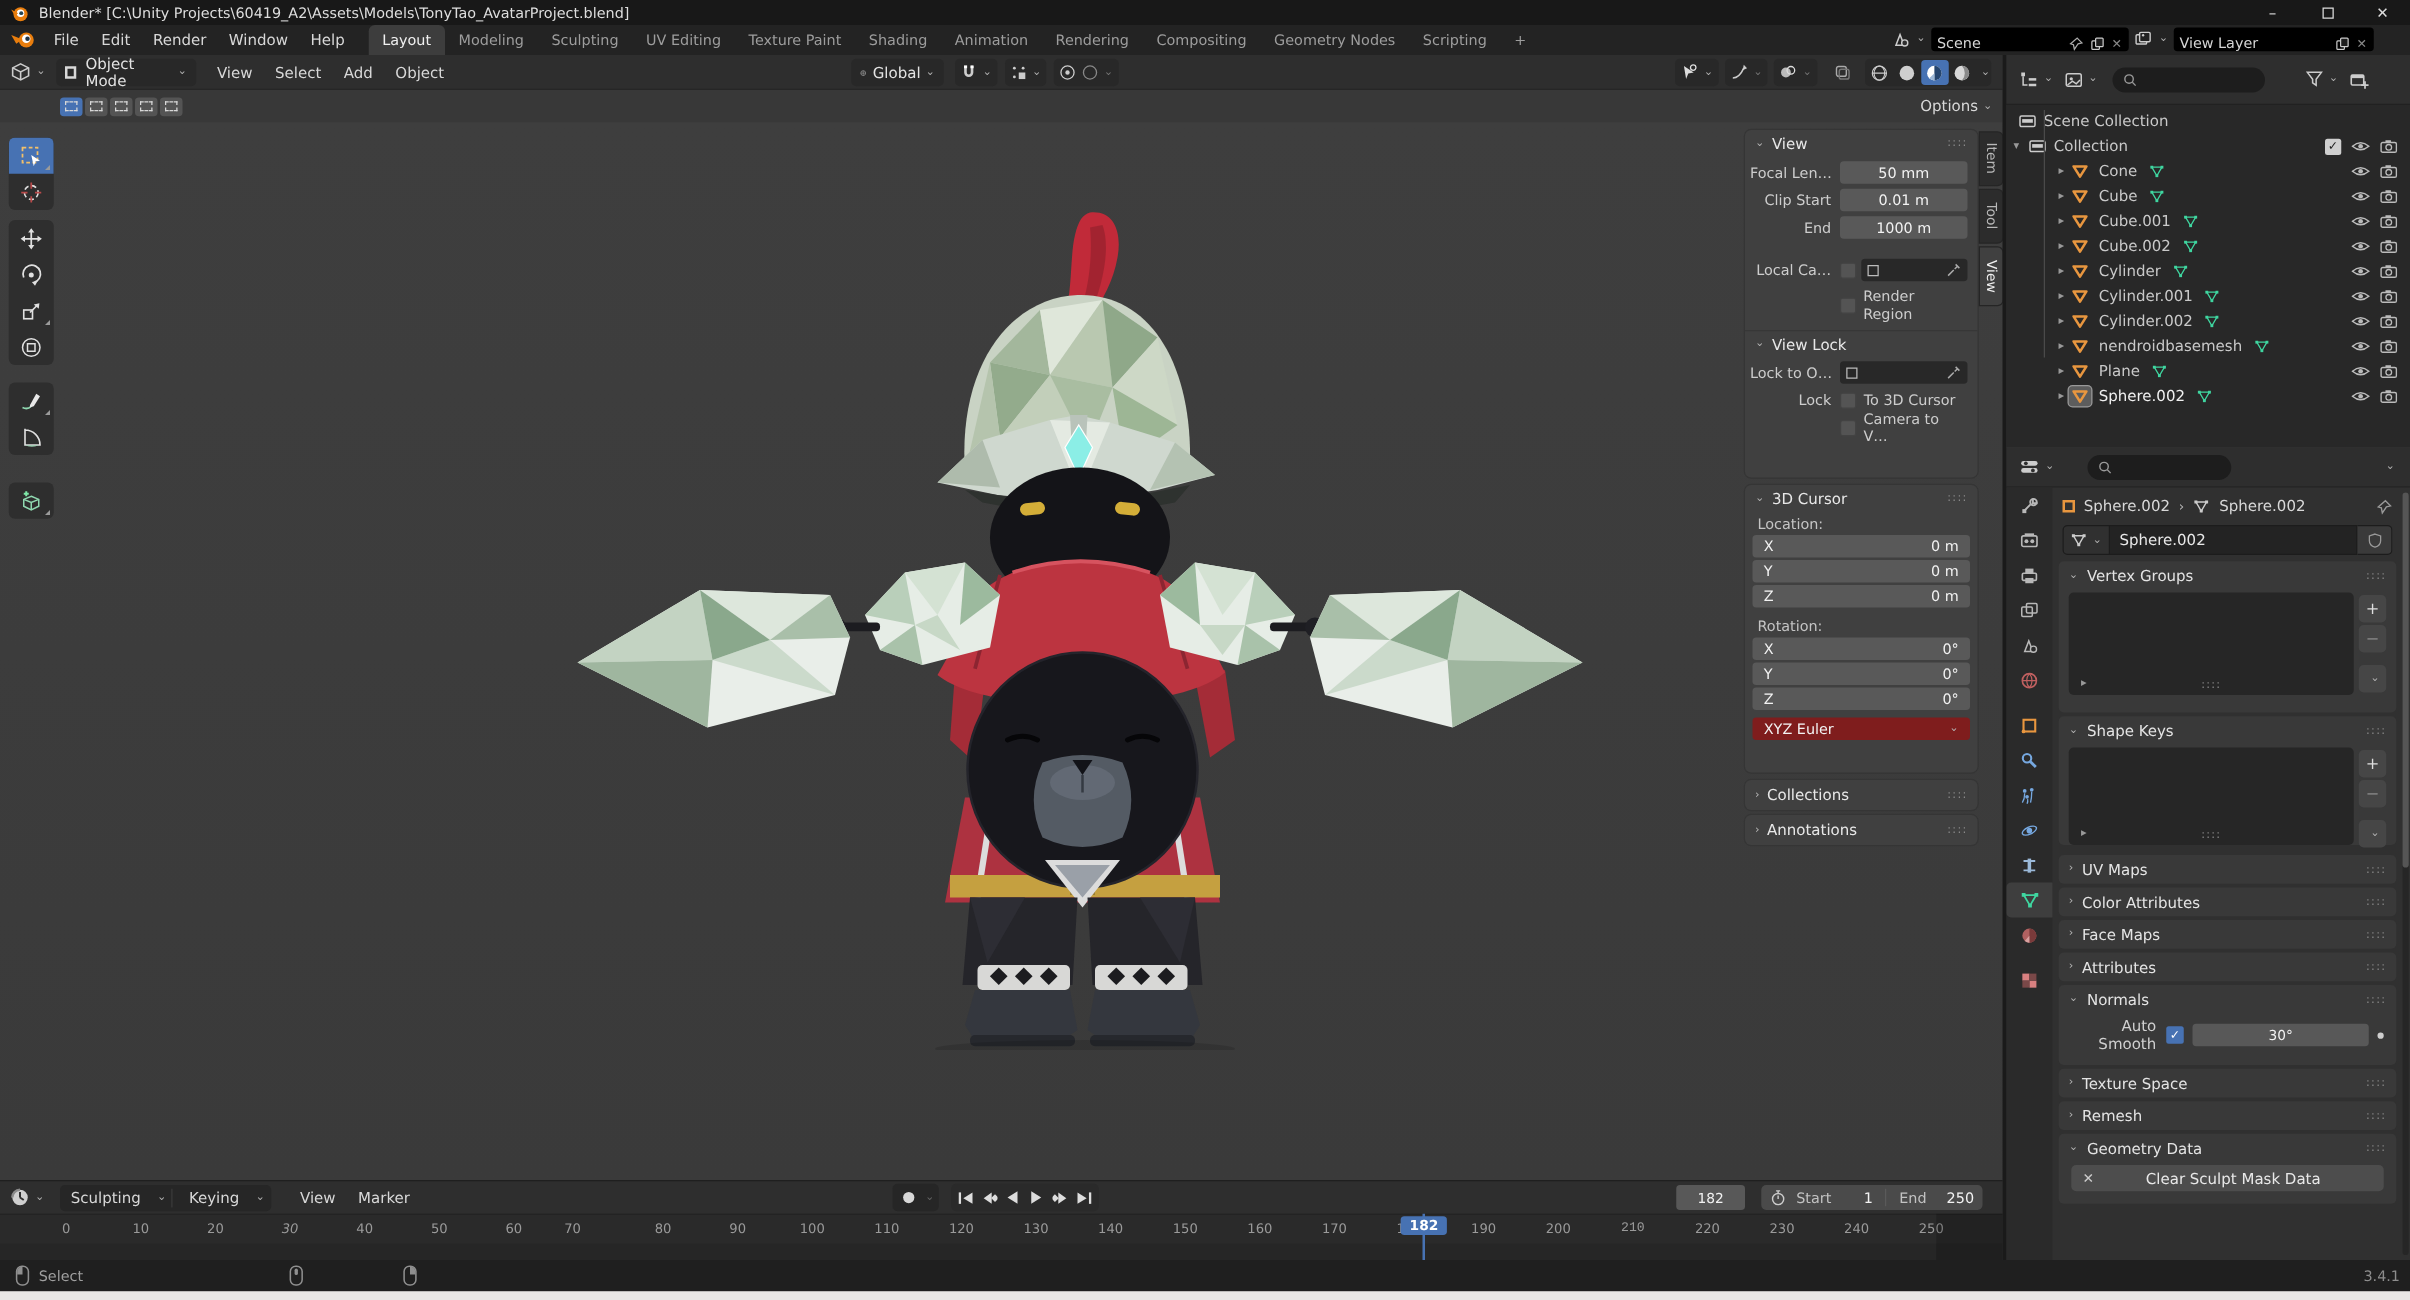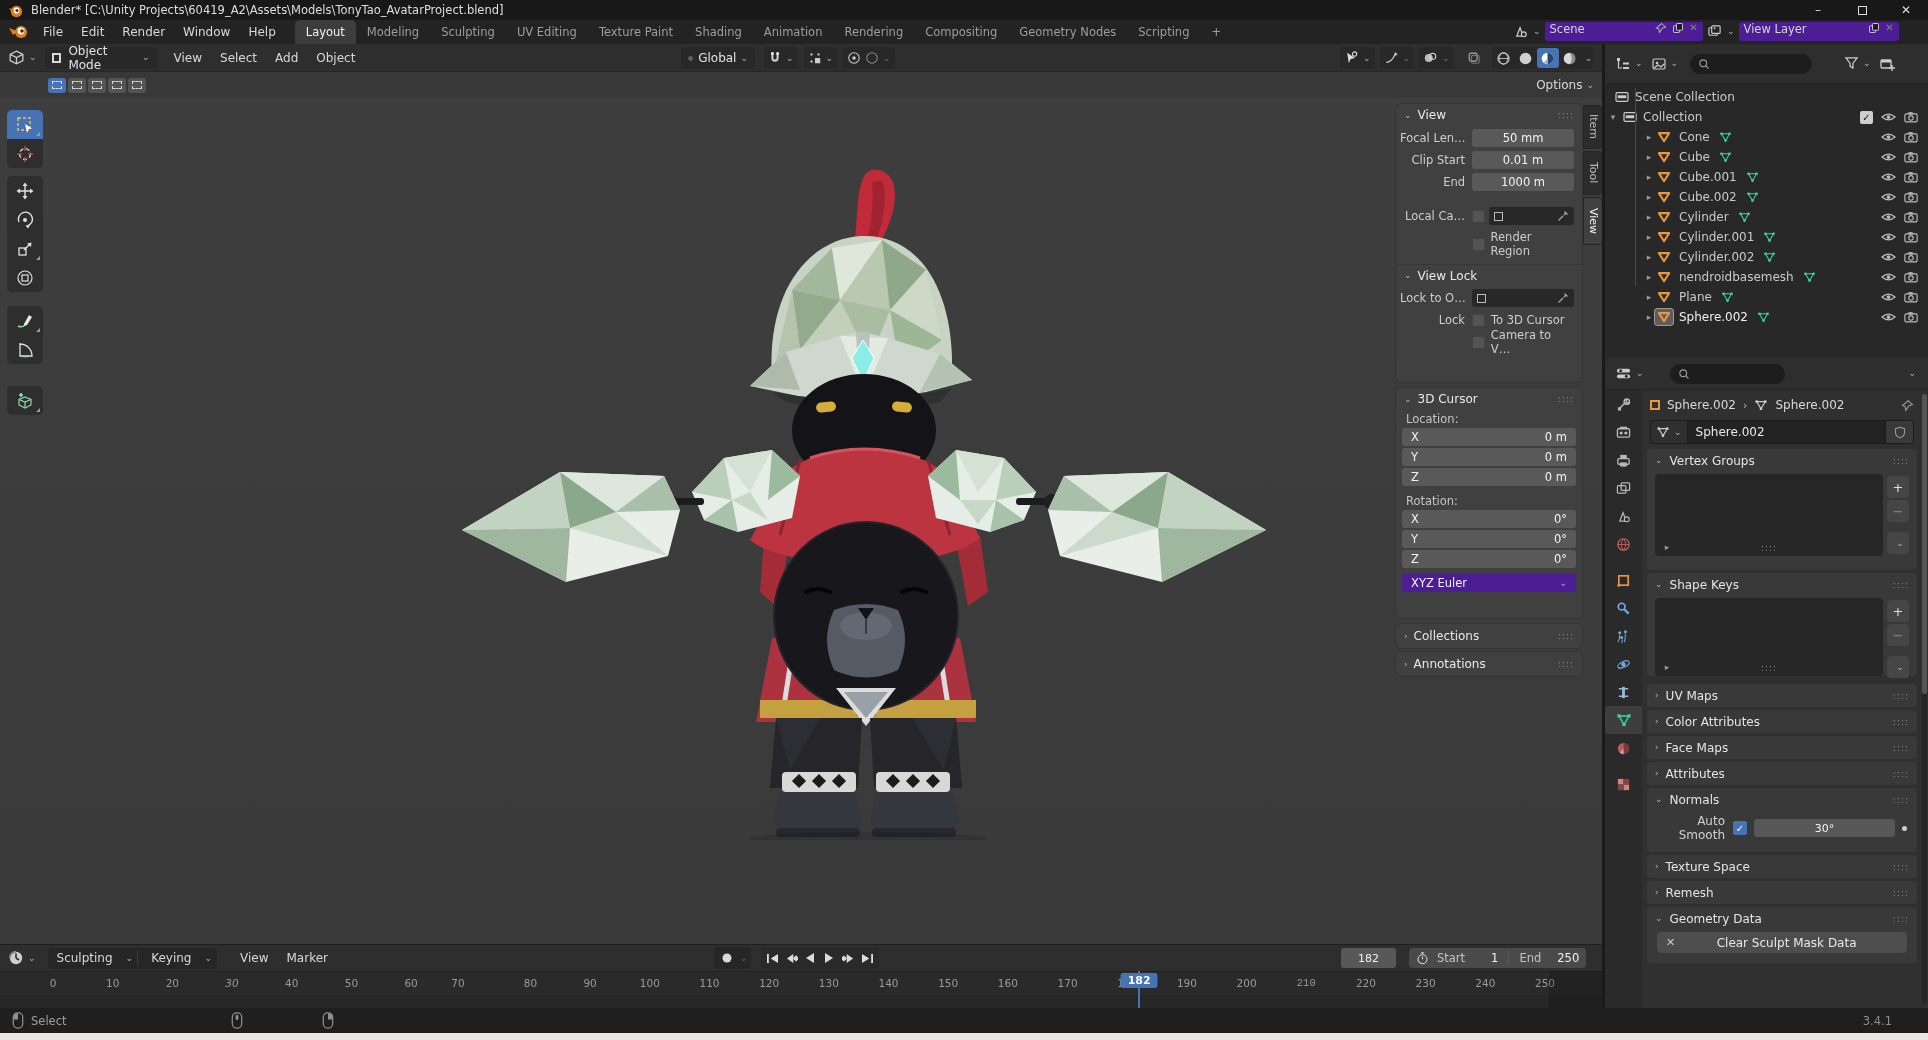--- a/index.html
+++ b/index.html
@@ -12,21 +12,21 @@
 .chev{font-size:9px;color:#b5b5b5;line-height:1;margin-left:4px}
 .pill{background:#585858;border-radius:3px;color:#f2f2f2;font-size:11px;display:flex;align-items:center;justify-content:center}
 .dots{color:#8a8a8a;font-size:9px;letter-spacing:1px}
 
 #titlebar{left:0;top:0;width:1928px;height:20px;background:#181818;display:flex;align-items:center}
 #titlebar .t{font-size:11.5px;color:#dedede;margin-left:8px}
 .wbtn{width:44px;height:20px;display:flex;align-items:center;justify-content:center;color:#ddd}
 #topbar{left:0;top:20px;width:1928px;height:24px;background:#232323;display:flex;align-items:center}
 .ws-tab{height:24px;line-height:24px;padding:0 11px;font-size:11.5px;color:#9d9d9d;border-radius:5px 5px 0 0;white-space:nowrap}
 .ws-tab.active{background:#3d3d3d;color:#f0f0f0}
-.sel-widget{height:19px;background:#4c1d95;border-radius:3px;display:flex;align-items:flex-start;padding:0 5px;font-size:11.5px;color:#d5d5d5}
+.sel-widget{height:19px;background:#000000;border-radius:3px;display:flex;align-items:flex-end;padding:0 5px;font-size:11.5px;color:#d5d5d5}
 .icon-btn{display:flex;align-items:center;justify-content:center}
 
 #vp-header{left:0;top:44px;width:1602px;height:28px;background:#2e2e2e;display:flex;align-items:center;border-bottom:1px solid #262626}
 #tool-settings{left:0;top:72px;width:1602px;height:26px;background:#383838;display:flex;align-items:center}
 .mode-pill{background:#282828;border-radius:4px;height:22px;display:flex;align-items:center;padding:0 7px;color:#e2e2e2;font-size:12px}
 .hdr-grp{background:#282828;border-radius:4px;height:22px;display:flex;align-items:center;padding:0 4px}
 .shade-btn{width:22px;height:20px;display:flex;align-items:center;justify-content:center;border-radius:3px}
 .shade-btn.active{background:#4772b3}
 .selmode{width:18px;height:15px;border-radius:3px;background:#545454;display:flex;align-items:center;justify-content:center;margin-right:2px}
 .selmode.active{background:#4772b3}
@@ -619,21 +619,21 @@
       <div class="xyz-field">
           <span>Y</span>
           <span class="v">0°</span>
         </div>
 
       <div class="xyz-field">
           <span>Z</span>
           <span class="v">0°</span>
         </div>
     </div>
-    <div class="xyz-field" style="background:#4c1d95;margin-top:6px">
+    <div class="xyz-field" style="background:#7f1d1d;margin-top:6px">
       <span>XYZ Euler</span>
         <span class="chev v">⌄</span>
     </div>
   </div>
 
   <div class="npanel" style="top:526px;height:24px">
     <div class="np-hdr" style="height:24px">
         <span class="chev" style="margin:0 6px 0 0">›</span>
         <span>Collections</span>
         <span class="dots">::::</span>
@@ -1440,16 +1440,16 @@
   <span style="margin-left:7px">Select</span>
   <svg width="12" height="17" style="margin-left:165px" viewBox="0 0 12 18">
       <rect x="1" y="1" width="10" height="16" rx="4.5" fill="none" stroke="#8f8f8f" stroke-width="1.3"></rect>
       <rect x="4.6" y="3" width="2.8" height="5.5" rx="1.4" fill="#8f8f8f"></rect>
     </svg>
   <span style="margin-left:7px"></span>
   <svg width="12" height="17" style="margin-left:72px" viewBox="0 0 12 18">
       <rect x="1" y="1" width="10" height="16" rx="4.5" fill="none" stroke="#8f8f8f" stroke-width="1.3"></rect>
       <path d="M10.5 8 V5 A4 4 0 0 0 6 1.5 V8 Z" fill="#8f8f8f"></path>
     </svg>
-  <span style="margin-left:auto;margin-right:36px;color:#8d8d8d">3.4.1</span>
+  <span style="margin-left:auto;margin-right:8px;color:#8d8d8d">3.4.1</span>
 </div>
 <div id="bottomstrip" class="abs"></div>
 <div class="vdiv"></div>
 
 </body></html>

